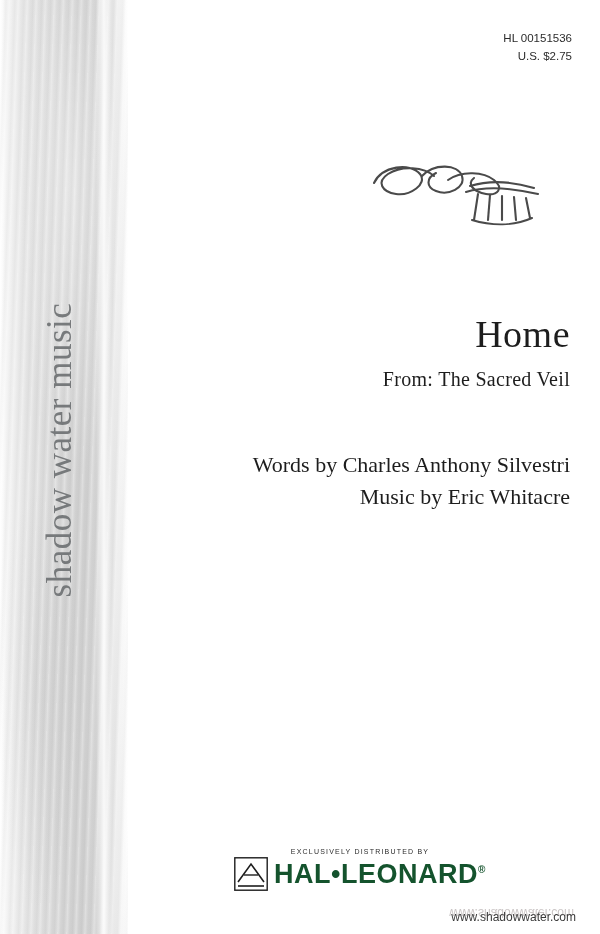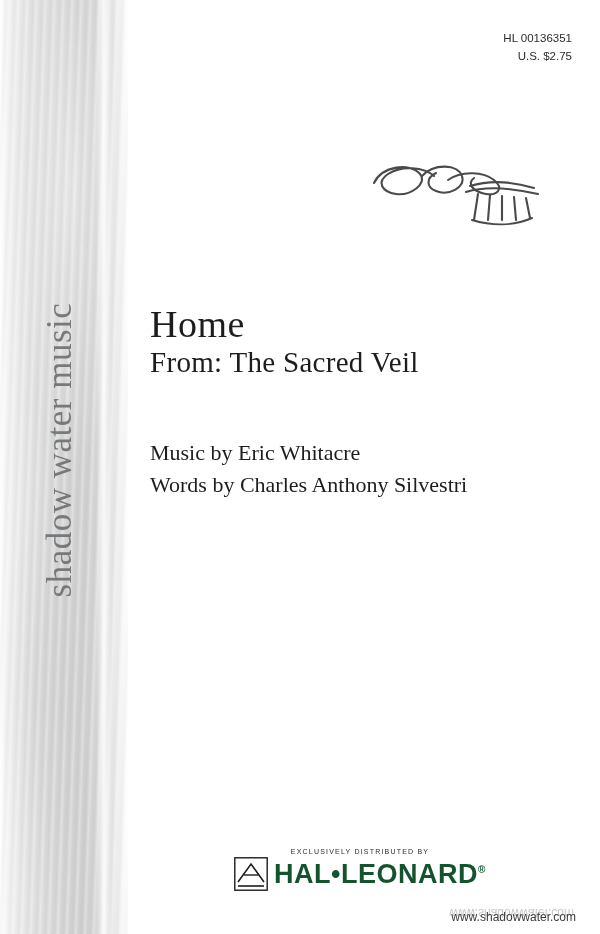--- a/index.html
+++ b/index.html
@@ -99,32 +99,33 @@
     left: 362px;
     top: 150px;
     width: 200px;
     height: 90px;
   }
 
   
   .titleblock {
     position: absolute;
     left: 150px;
-    top: 304px;
+    top: 314px;
     width: 420px;
-    text-align: left;
+    text-align: right;
     color: #1d1d1d;
   }
   .title {
     font-size: 38px;
     line-height: 1.1;
     letter-spacing: 0.5px;
   }
   .subtitle {
-    font-size: 29px;
+    margin-top: 12px;
+    font-size: 20px;
     letter-spacing: 0.3px;
   }
   .credits {
     margin-top: 58px;
     font-size: 22px;
     line-height: 1.45;
   }
   .voicing {
     margin-top: 30px;
     font-size: 20px;
@@ -196,21 +197,21 @@
 <body>
 
 <div class="page">
 
   <div class="left-band"></div>
   <div class="band-highlight"></div>
 
   <div class="imprint">shadow water music</div>
 
   <div class="catalog">
-    <div>HL 00136351</div>
+    <div>HL 00151536</div>
     <div>U.S. $2.75</div>
   </div>
 
   <div class="signature">
     <svg width="200" height="90" viewBox="0 0 200 90" xmlns="http://www.w3.org/2000/svg">
       <g fill="none" stroke="#4a4a4a" stroke-width="2.1" stroke-linecap="round" stroke-linejoin="round">
         <path d="M12 33 C 20 16, 48 12, 58 24 C 66 34, 48 46, 34 44 C 20 42, 14 32, 26 24 C 40 15, 62 17, 72 26"></path>
         <path d="M60 26 C 72 13, 96 14, 100 26 C 104 38, 86 46, 74 41 C 64 37, 64 28, 74 23"></path>
         <path d="M86 30 C 100 20, 122 22, 132 30 C 142 38, 136 46, 124 44 C 112 42, 104 34, 112 28"></path>
         <path d="M108 36 C 128 30, 152 32, 172 38"></path>
@@ -222,22 +223,22 @@
         <path d="M164 48 L 168 68"></path>
         <path d="M110 70 C 130 76, 152 76, 170 68"></path>
       </g>
     </svg>
   </div>
 
   <div class="titleblock">
     <div class="title">Home</div>
     <div class="subtitle">From: The Sacred Veil</div>
     <div class="credits">
+      <div>Words by Charles Anthony Silvestri</div>
       <div>Music by Eric Whitacre</div>
-      <div>Words by Charles Anthony Silvestri</div>
     </div>
   </div>
 
   <div class="publisher">
     <div class="dist-label">Exclusively Distributed By</div>
     <div class="hl-logo">
       <div class="hl-mark">
         <svg width="34" height="34" viewBox="0 0 34 34" xmlns="http://www.w3.org/2000/svg">
           <rect x="0.8" y="0.8" width="32.4" height="32.4" fill="none" stroke="#1d1d1d" stroke-width="1.4"></rect>
           <path d="M4 25 L 17 7 L 30 25" fill="none" stroke="#1d1d1d" stroke-width="1.6"></path>

